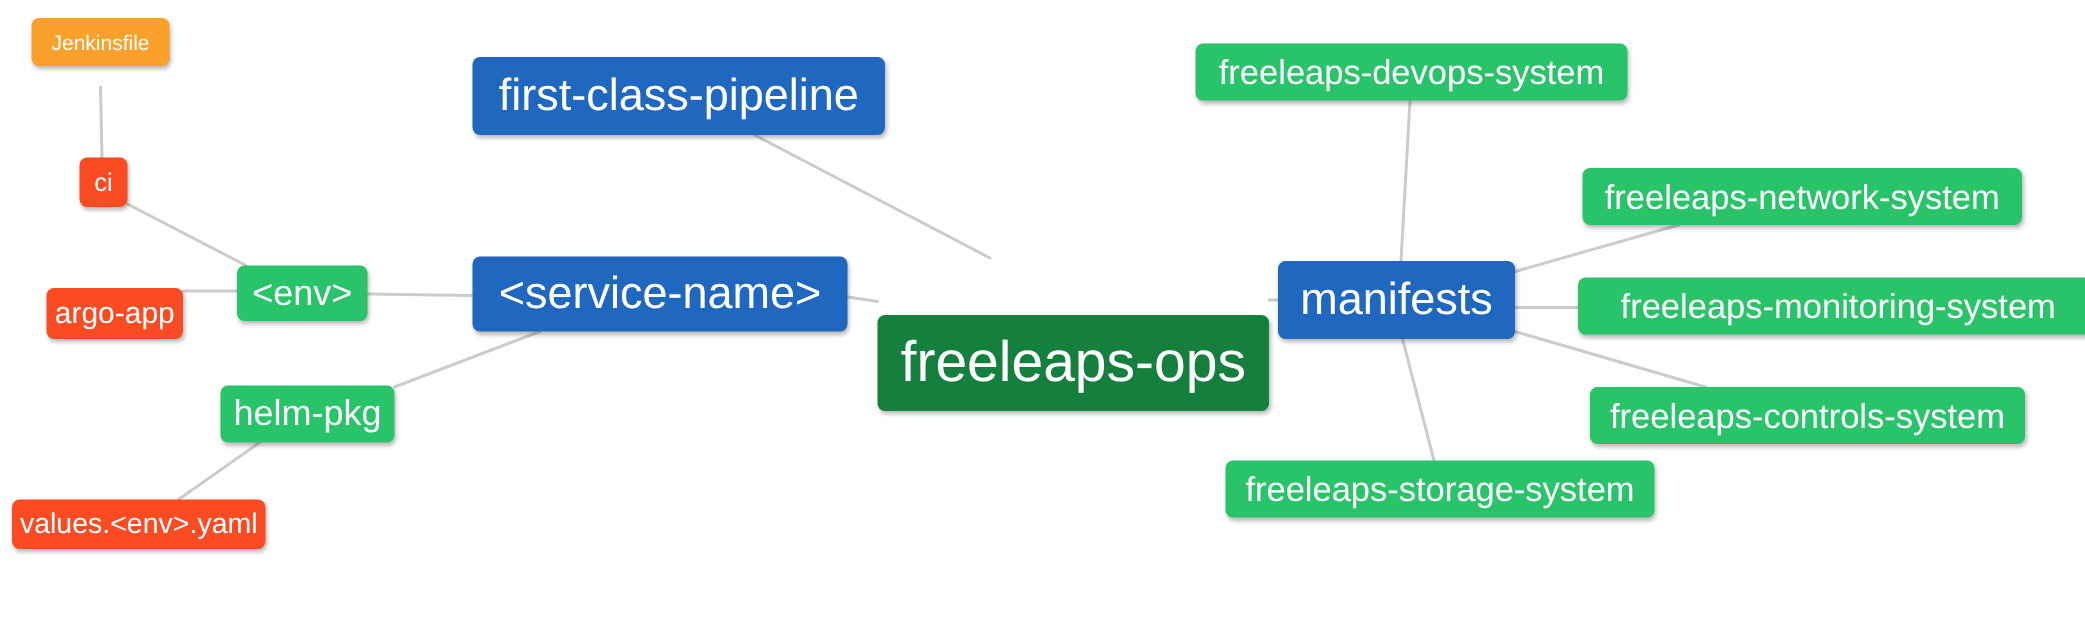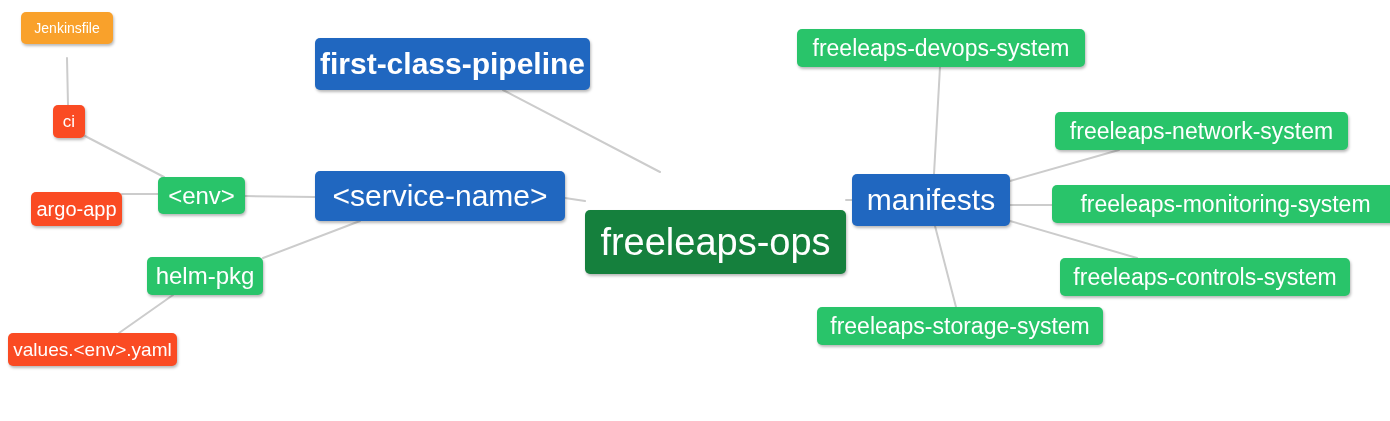--- a/index.html
+++ b/index.html
@@ -57,21 +57,21 @@
       <line x1="1010" y1="221" x2="1137" y2="258" stroke="#cccccc" stroke-width="2" stroke-linecap="round"></line>
       <line x1="935" y1="226" x2="956" y2="307" stroke="#cccccc" stroke-width="2" stroke-linecap="round"></line>
     </svg>
 
 <div class="node" style="left: 21px; top: 12px; width: 92px; height: 32px; font-size: 14px; background: rgb(249, 161, 43); color: rgb(255, 255, 255);">Jenkinsfile</div>
     <div class="node" style="left: 53px; top: 105px; width: 32px; height: 33px; font-size: 17px; background: rgb(250, 75, 35); color: rgb(255, 255, 255);">ci</div>
     <div class="node" style="left: 31px; top: 178px; width: 91px; height: 34px; font-size: 20px; background: rgb(250, 75, 35); color: rgb(255, 255, 255); margin-top: 14px;">argo-app</div>
     <div class="node" style="left: 158px; top: 177px; width: 87px; height: 37px; font-size: 24px; background: rgb(41, 196, 106); color: rgb(255, 255, 255);">&lt;env&gt;</div>
     <div class="node" style="left: 147px; top: 257px; width: 116px; height: 38px; font-size: 24px; background: rgb(41, 196, 106); color: rgb(255, 255, 255);">helm-pkg</div>
     <div class="node" style="left: 8px; top: 333px; width: 169px; height: 33px; font-size: 19px; background: rgb(250, 75, 35); color: rgb(255, 255, 255);">values.&lt;env&gt;.yaml</div>
-    <div class="node" style="left: 315px; top: 38px; width: 275px; height: 52px; font-size: 30px; background: rgb(32, 103, 192); color: rgb(255, 255, 255); font-weight: bold;">first-class-pipeline</div>
+    <div class="node" style="left: 315px; top: 38px; width: 275px; height: 52px; font-size: 30px; background: rgb(32, 103, 192); color: rgb(255, 255, 255);">first-class-pipeline</div>
     <div class="node" style="left: 315px; top: 171px; width: 250px; height: 50px; font-size: 30px; background: rgb(32, 103, 192); color: rgb(255, 255, 255);">&lt;service-name&gt;</div>
     <div class="node" style="left: 585px; top: 171px; width: 261px; height: 64px; font-size: 38px; background: #15803d; color: rgb(255, 255, 255); margin-top: 39px;">freeleaps-ops</div>
     <div class="node" style="left: 852px; top: 174px; width: 158px; height: 52px; font-size: 30px; background: rgb(32, 103, 192); color: rgb(255, 255, 255);">manifests</div>
     <div class="node" style="left: 797px; top: 29px; width: 288px; height: 38px; font-size: 23px; background: rgb(41, 196, 106); color: rgb(255, 255, 255);">freeleaps-devops-system</div>
     <div class="node" style="left: 1055px; top: 112px; width: 293px; height: 38px; font-size: 23px; background: rgb(41, 196, 106); color: rgb(255, 255, 255);">freeleaps-network-system</div>
     <div class="node" style="left: 1052px; top: 185px; width: 347px; height: 38px; font-size: 23px; background: rgb(41, 196, 106); color: rgb(255, 255, 255);">freeleaps-monitoring-system</div>
     <div class="node" style="left: 1060px; top: 258px; width: 290px; height: 38px; font-size: 23px; background: rgb(41, 196, 106); color: rgb(255, 255, 255);">freeleaps-controls-system</div>
     <div class="node" style="left: 817px; top: 307px; width: 286px; height: 38px; font-size: 23px; background: rgb(41, 196, 106); color: rgb(255, 255, 255);">freeleaps-storage-system</div>
   </div>
 

